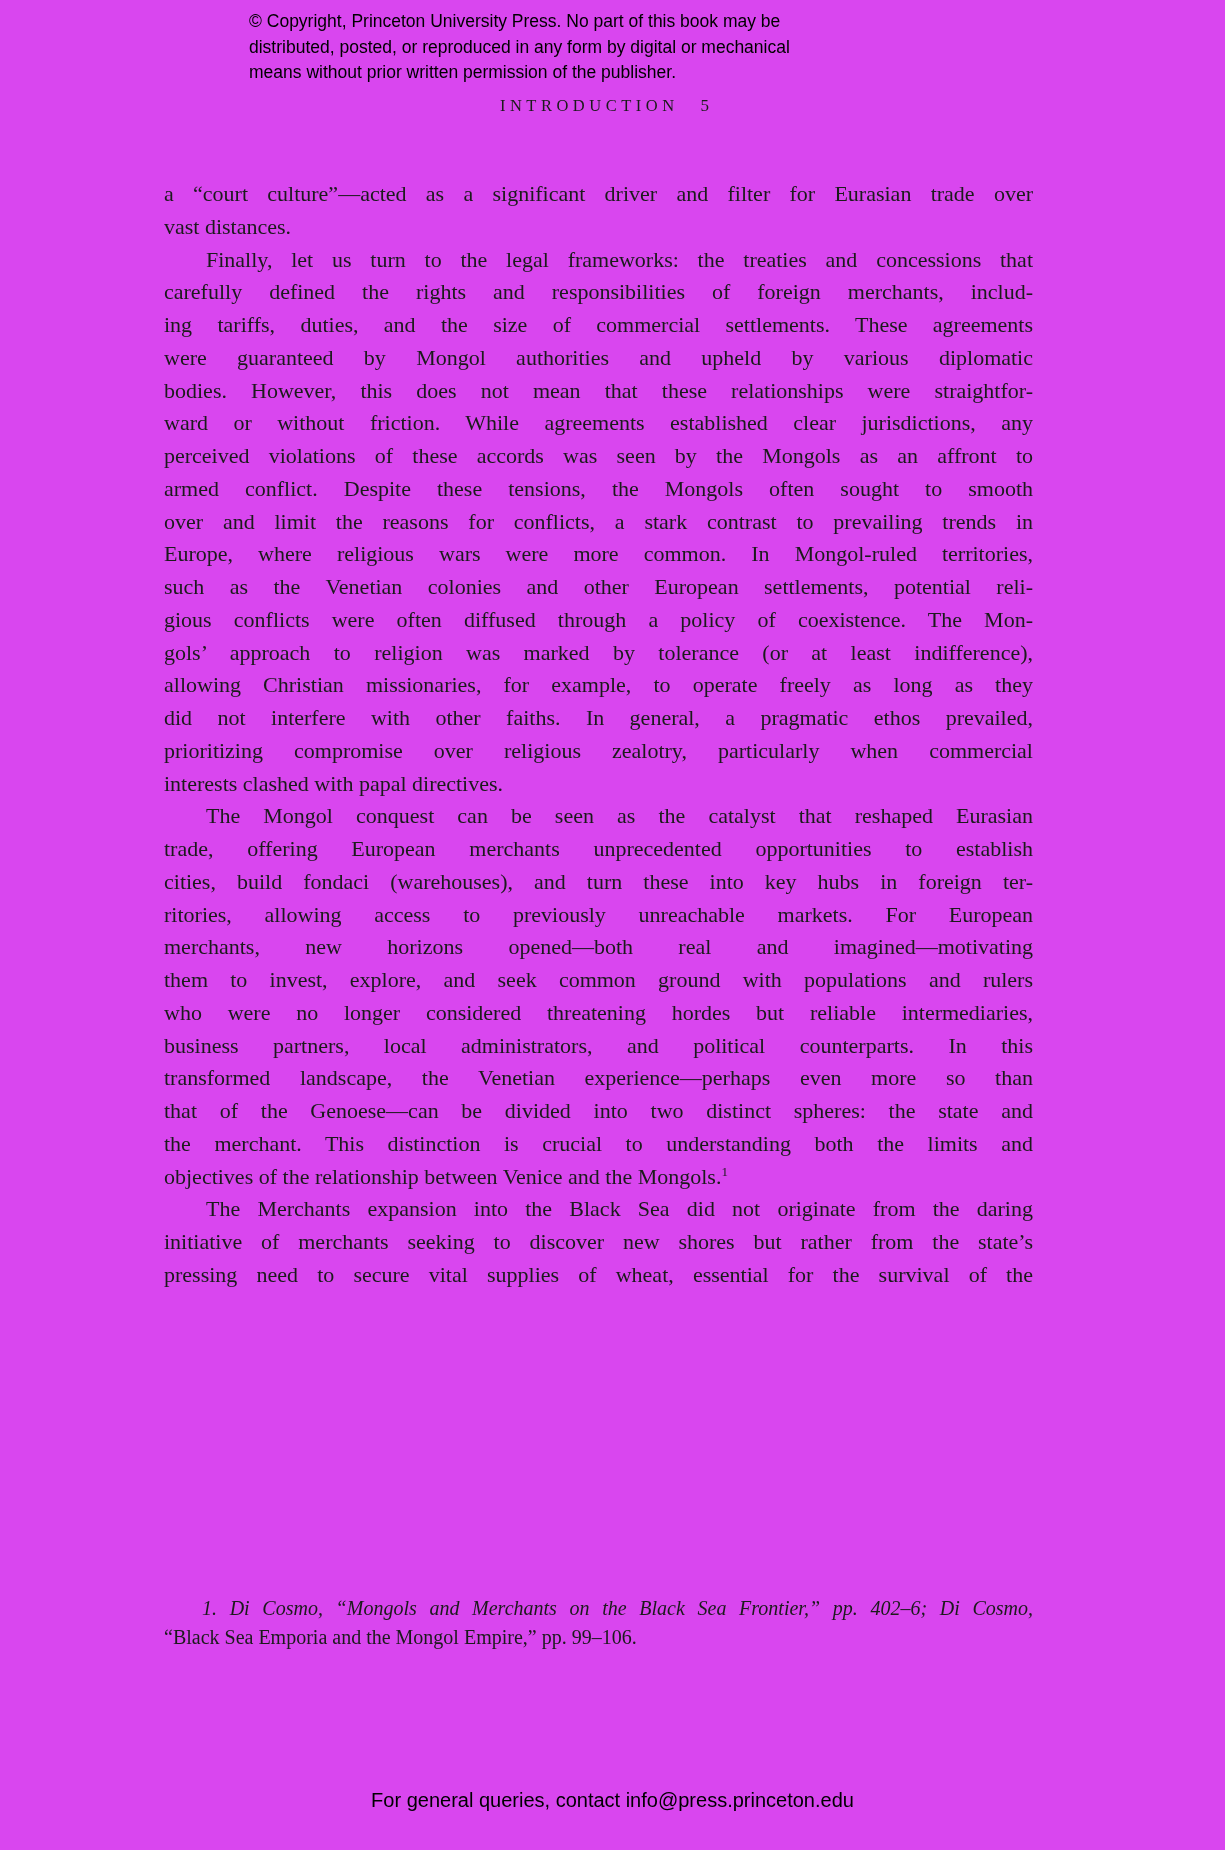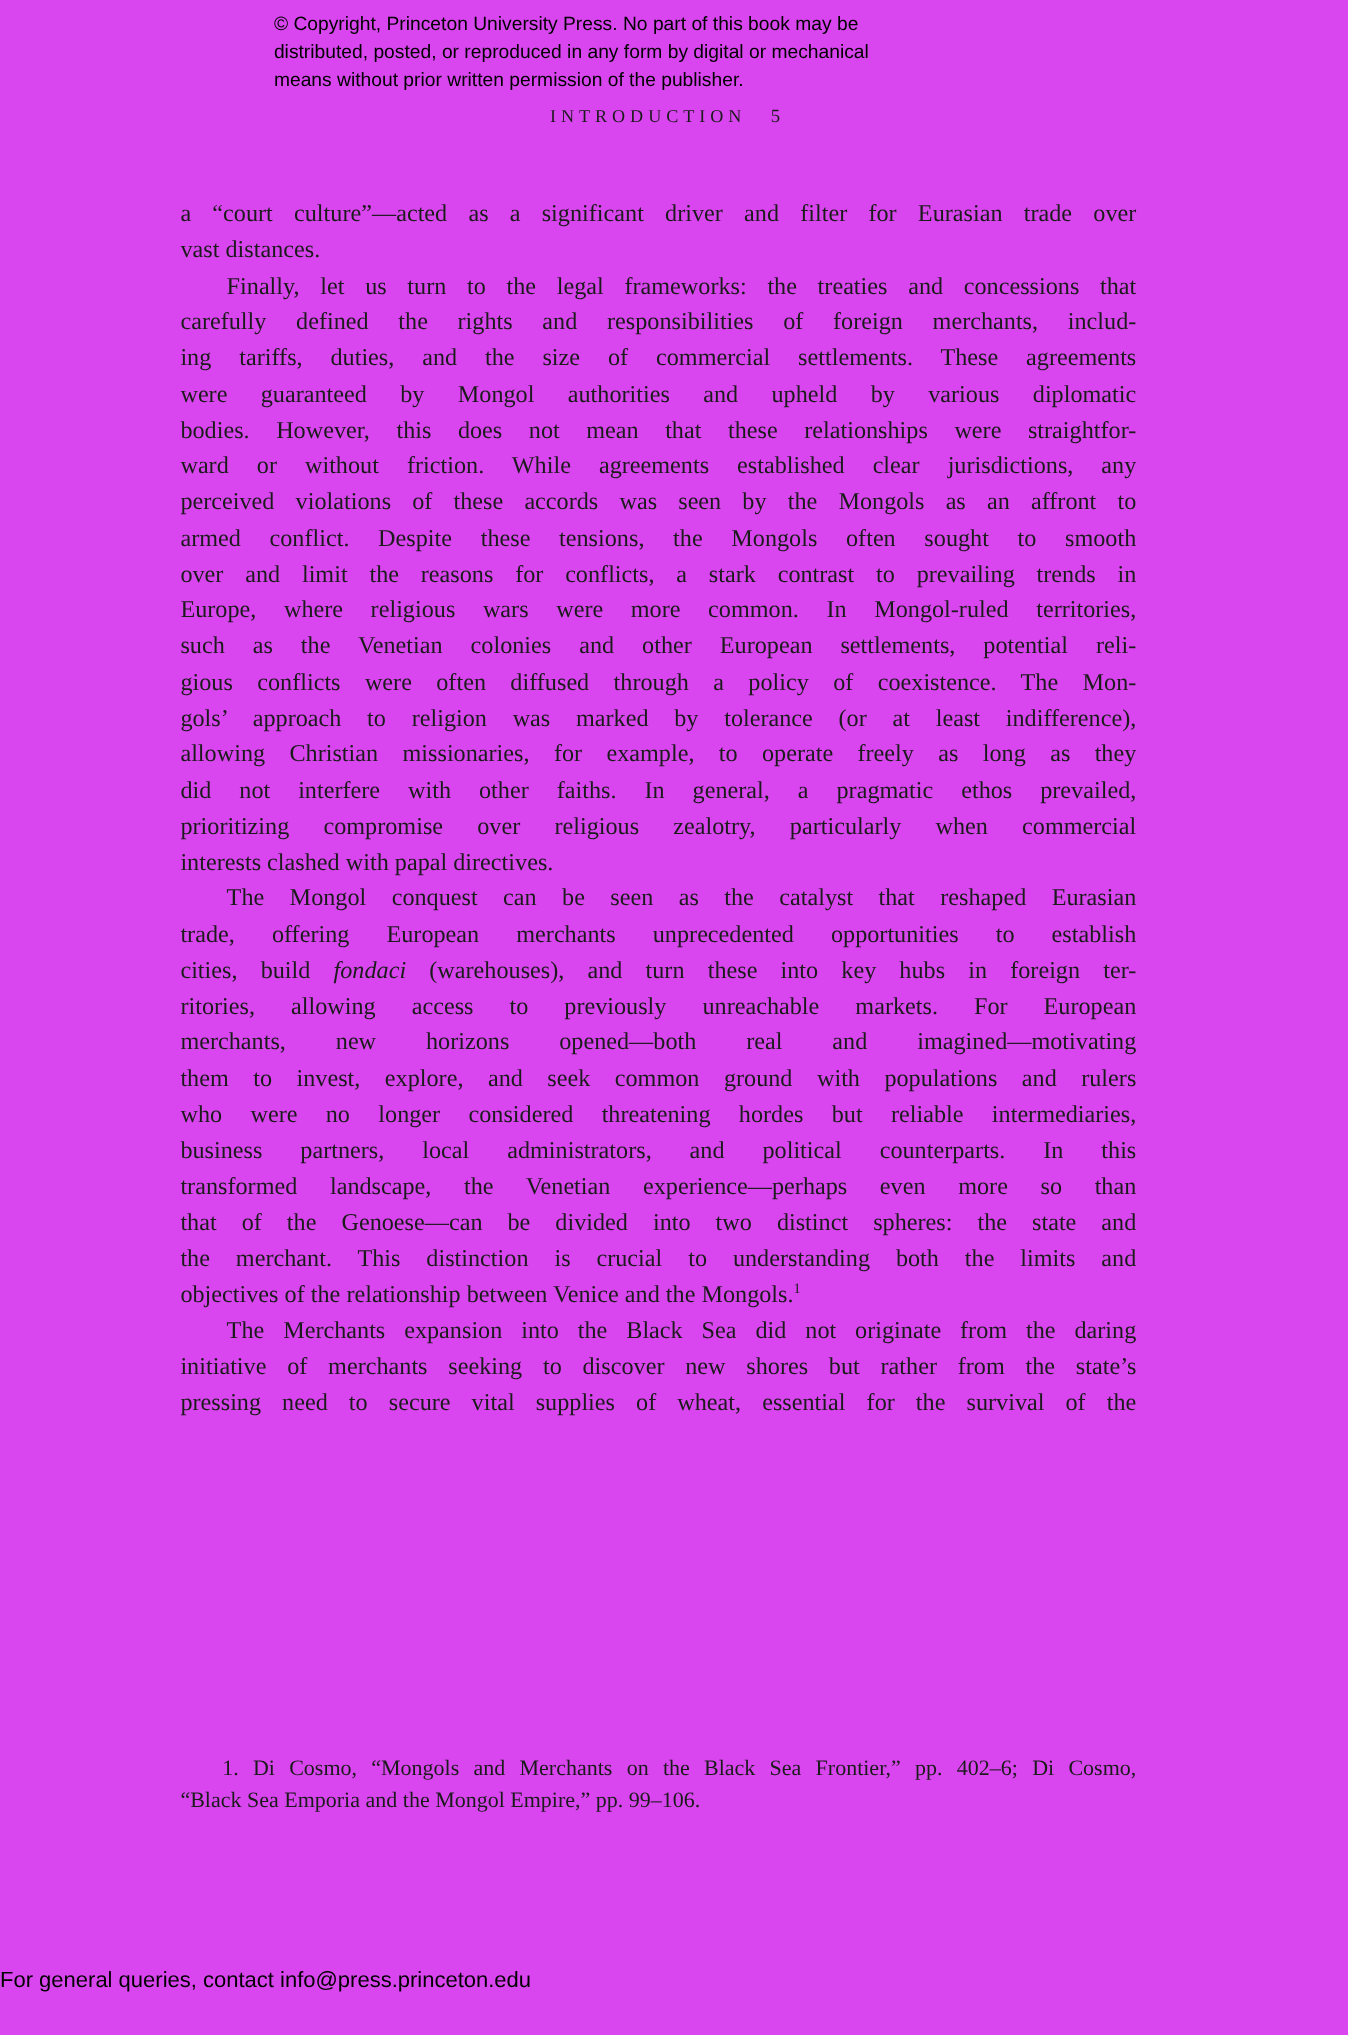--- a/index.html
+++ b/index.html
@@ -51,45 +51,46 @@
     top: 142px;
     width: 869px;
     font-size: 22px;
     line-height: 32.75px;
     color: #1b1b1b;
     margin-top: 36px;
   }
   .line { height: 32.75px; overflow: hidden; }
   .line.j { text-align: justify; text-align-last: justify; }
   .line.ind { text-indent: 42px; }
-  .it { font-style: italic; }
+  .it { }
   sup.fnref {
     font-size: 13px;
     vertical-align: super;
     line-height: 0;
   }
   
   .footnote-block {
     position: absolute;
     left: 164px;
     top: 1594px;
     width: 869px;
     font-size: 20px;
     line-height: 29px;
     color: #1b1b1b;
   }
   .fline { height: 29px; overflow: hidden; }
   .fline.j { text-align: justify; text-align-last: justify; }
-  .fline.ind { text-indent: 38px; }
+  .fline.ind { text-indent: 38px; font-style: italic; }
   
   .footer {
     position: absolute;
     left: 0;
     top: 1789px;
     width: 1225px;
+    text-align: center;
     font-family: "Liberation Sans", sans-serif;
     font-size: 20px;
     color: #000000;
   }
 </style>
 </head>
 <body>
 
 <div class="page">
 

